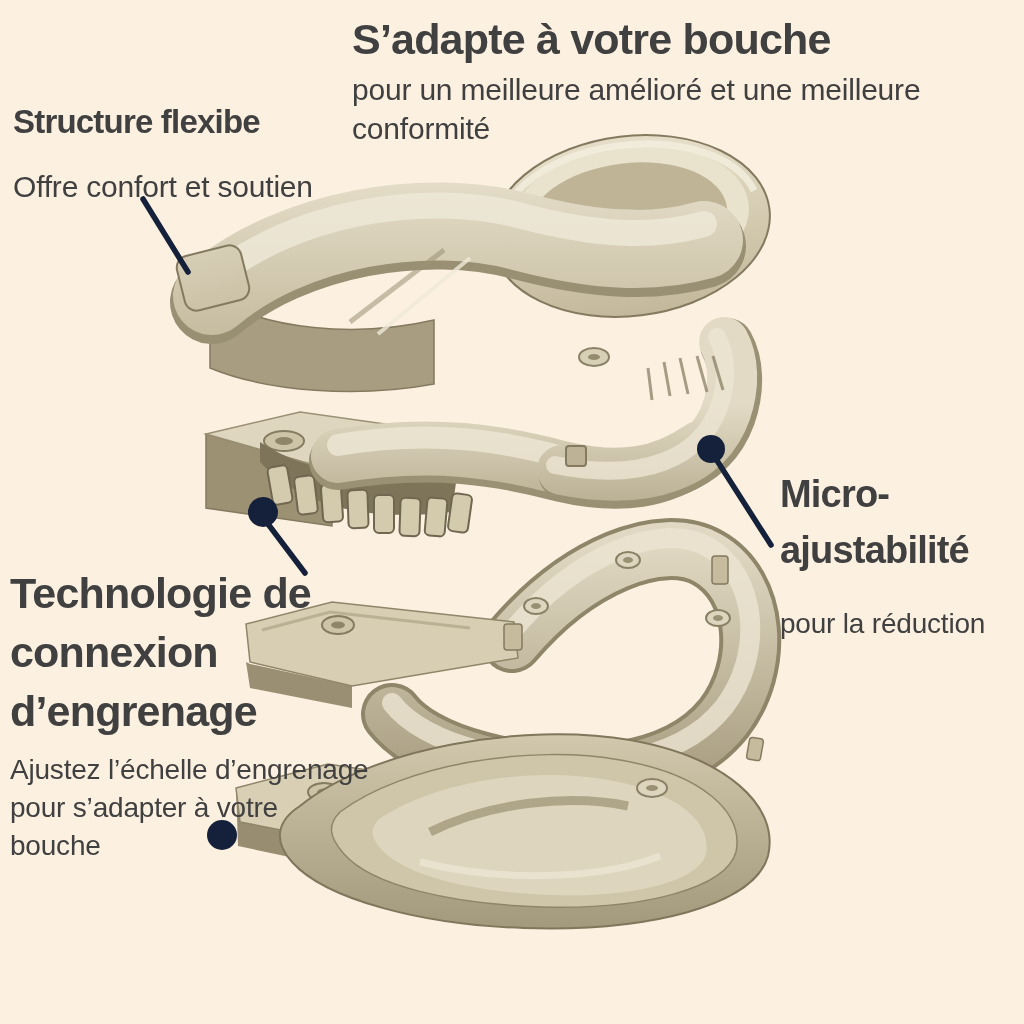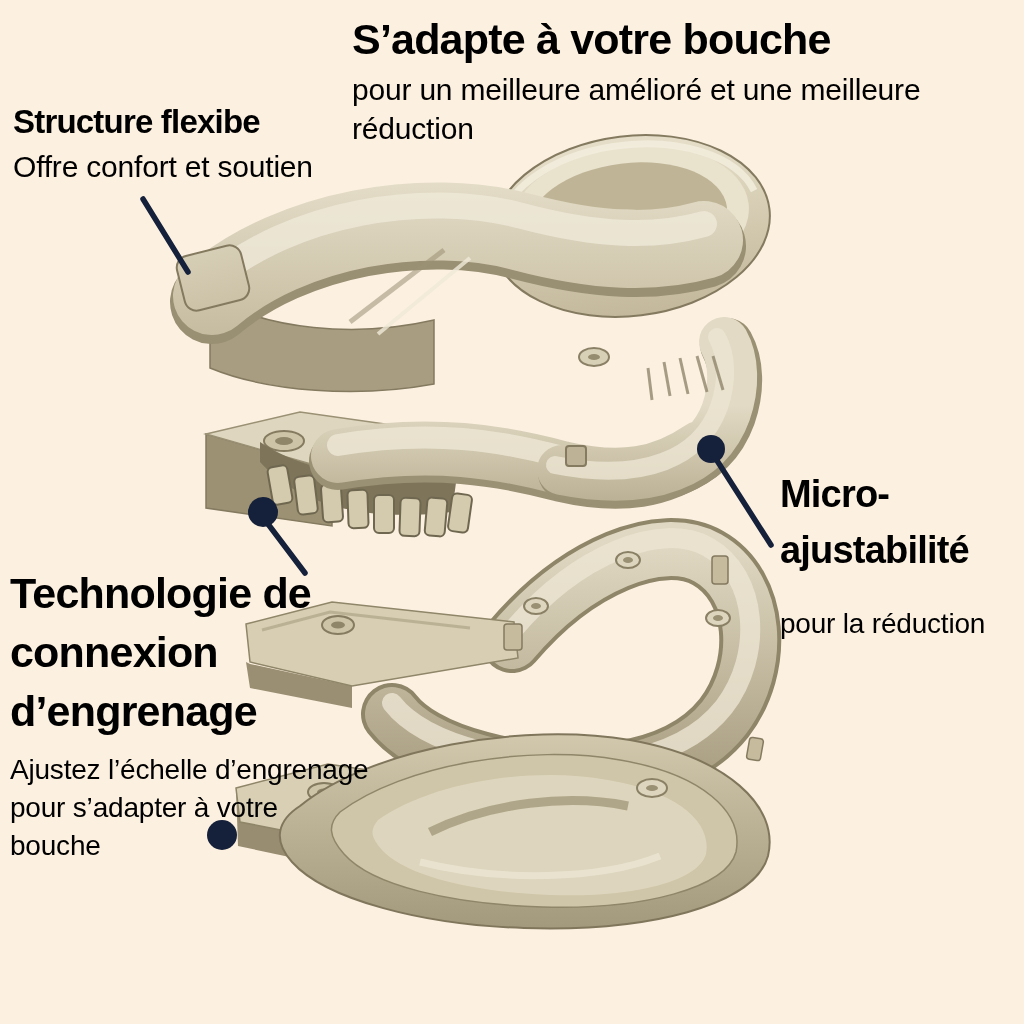--- a/index.html
+++ b/index.html
@@ -1,33 +1,33 @@
 <!DOCTYPE html>
 <html><head>
 <meta charset="utf-8">
 <style>
   html,body{margin:0;padding:0;}
   .stage{
     position:relative;width:1024px;height:1024px;overflow:hidden;
     background:#fcf0e0;
     font-family:"Liberation Sans", sans-serif;
-    color:#000000;
+    color:#404040;
   }
   .stage svg{position:absolute;left:0;top:0;}
   .anno{position:absolute;}
   .anno .t{font-weight:bold;letter-spacing:-0.8px;white-space:nowrap;}
   .anno .s{font-weight:normal;letter-spacing:-0.2px;white-space:nowrap;}
 
   .fit{left:352px;top:16px;}
   .fit .t{font-size:43px;line-height:46px;}
   .fit .s{font-size:30px;line-height:39px;margin-top:8px;}
 
   .flex{left:13px;top:100px;}
   .flex .t{font-size:33px;line-height:44px;}
-  .flex .s{font-size:30px;line-height:38px;margin-top:4px;}
+  .flex .s{font-size:30px;line-height:38px;margin-top:24px;}
 
   .micro{left:780px;top:466px;}
   .micro .t{font-size:38px;line-height:56px;}
   .micro .s{font-size:28px;line-height:35px;margin-top:28px;}
 
   .gear{left:10px;top:564px;}
   .gear .t{font-size:43px;line-height:59px;}
   .gear .s{font-size:28px;line-height:38px;margin-top:10px;}
 </style>
 </head>
@@ -153,21 +153,21 @@
       <line x1="716" y1="459" x2="771" y2="545" stroke-width="5.5" stroke="#15203a"></line>
       <circle cx="711" cy="449" r="14" fill="#15203a"></circle>
       <circle cx="222" cy="835" r="15" fill="#15203a"></circle>
     </g>
   </svg>
 
   <div class="anno fit">
     <div class="t">S’adapte à votre bouche</div>
     <div class="s">
       <div>pour un meilleure amélioré et une meilleure</div>
-      <div>réduction</div>
+      <div>conformité</div>
     </div>
   </div>
 
   <div class="anno flex">
     <div class="t">Structure flexibe</div>
     <div class="s">
       <div>Offre confort et soutien</div>
     </div>
   </div>
 

